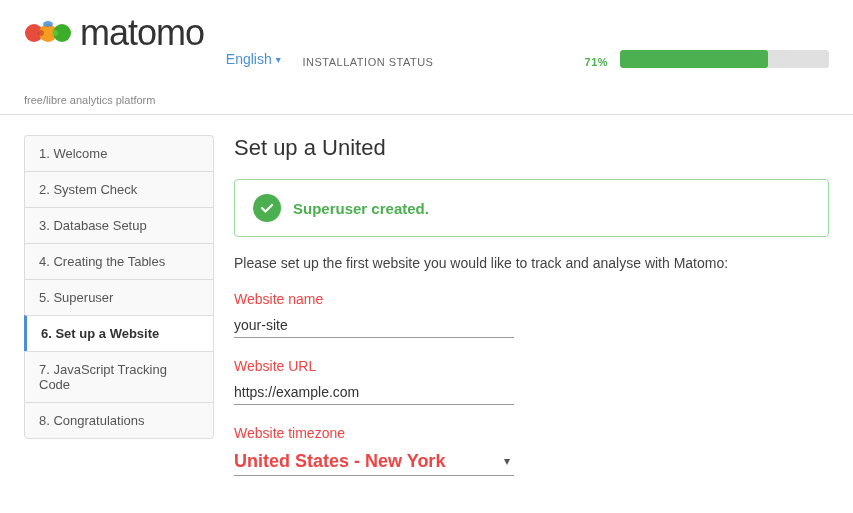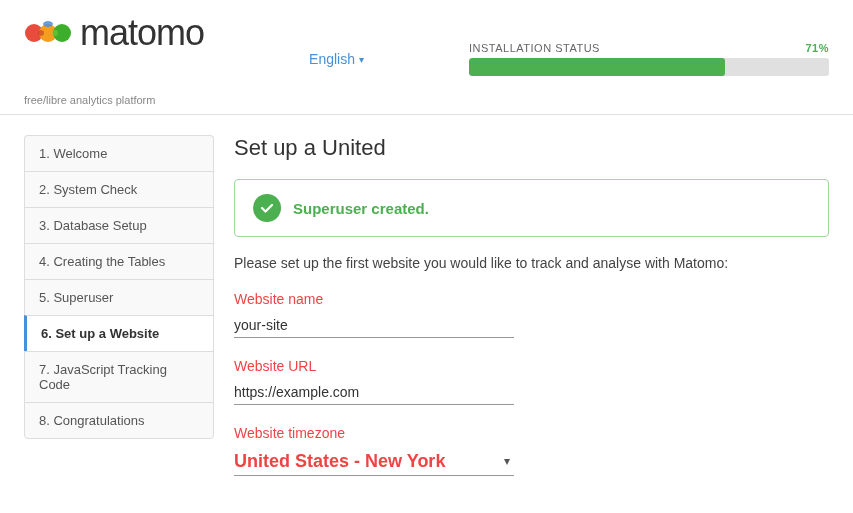--- a/index.html
+++ b/index.html
@@ -8,21 +8,21 @@
     
     .header { display: flex; align-items: center; justify-content: space-between; padding: 12px 24px 8px 24px; border-bottom: 1px solid #e0e0e0; }
     .logo-area { display: flex; flex-direction: column; }
     .logo-row { display: flex; align-items: center; gap: 8px; }
     .logo-text { font-size: 36px; font-weight: normal; color: #333; letter-spacing: -1px; }
     .logo-tagline { font-size: 11px; color: #888; margin-top: 40px; }
     .lang-selector { color: #4a90d9; font-size: 14px; cursor: pointer; display: flex; align-items: center; gap: 4px; }
     .lang-selector .chevron { font-size: 10px; }
 
     
-    .install-status { display: flex; flex-direction: column; align-items: flex-end; gap: 4px; min-width: 360px; }
+    .install-status { display: flex; flex-direction: row; align-items: flex-end; gap: 12px; min-width: 360px; }
     .install-status-label { font-size: 11px; color: #666; letter-spacing: 0.5px; text-transform: uppercase; display: flex; justify-content: space-between; width: 100%; }
     .install-status-pct { color: #4caf50; font-weight: bold; }
     .progress-bar-bg { width: 360px; height: 18px; background: #e0e0e0; border-radius: 3px; overflow: hidden; }
     .progress-bar-fill { height: 100%; background: #4caf50; border-radius: 3px; }
 
     
     .main { display: flex; padding: 20px 24px; gap: 20px; height: calc(513px - 90px); }
 
     
     .sidebar { width: 190px; flex-shrink: 0; }

